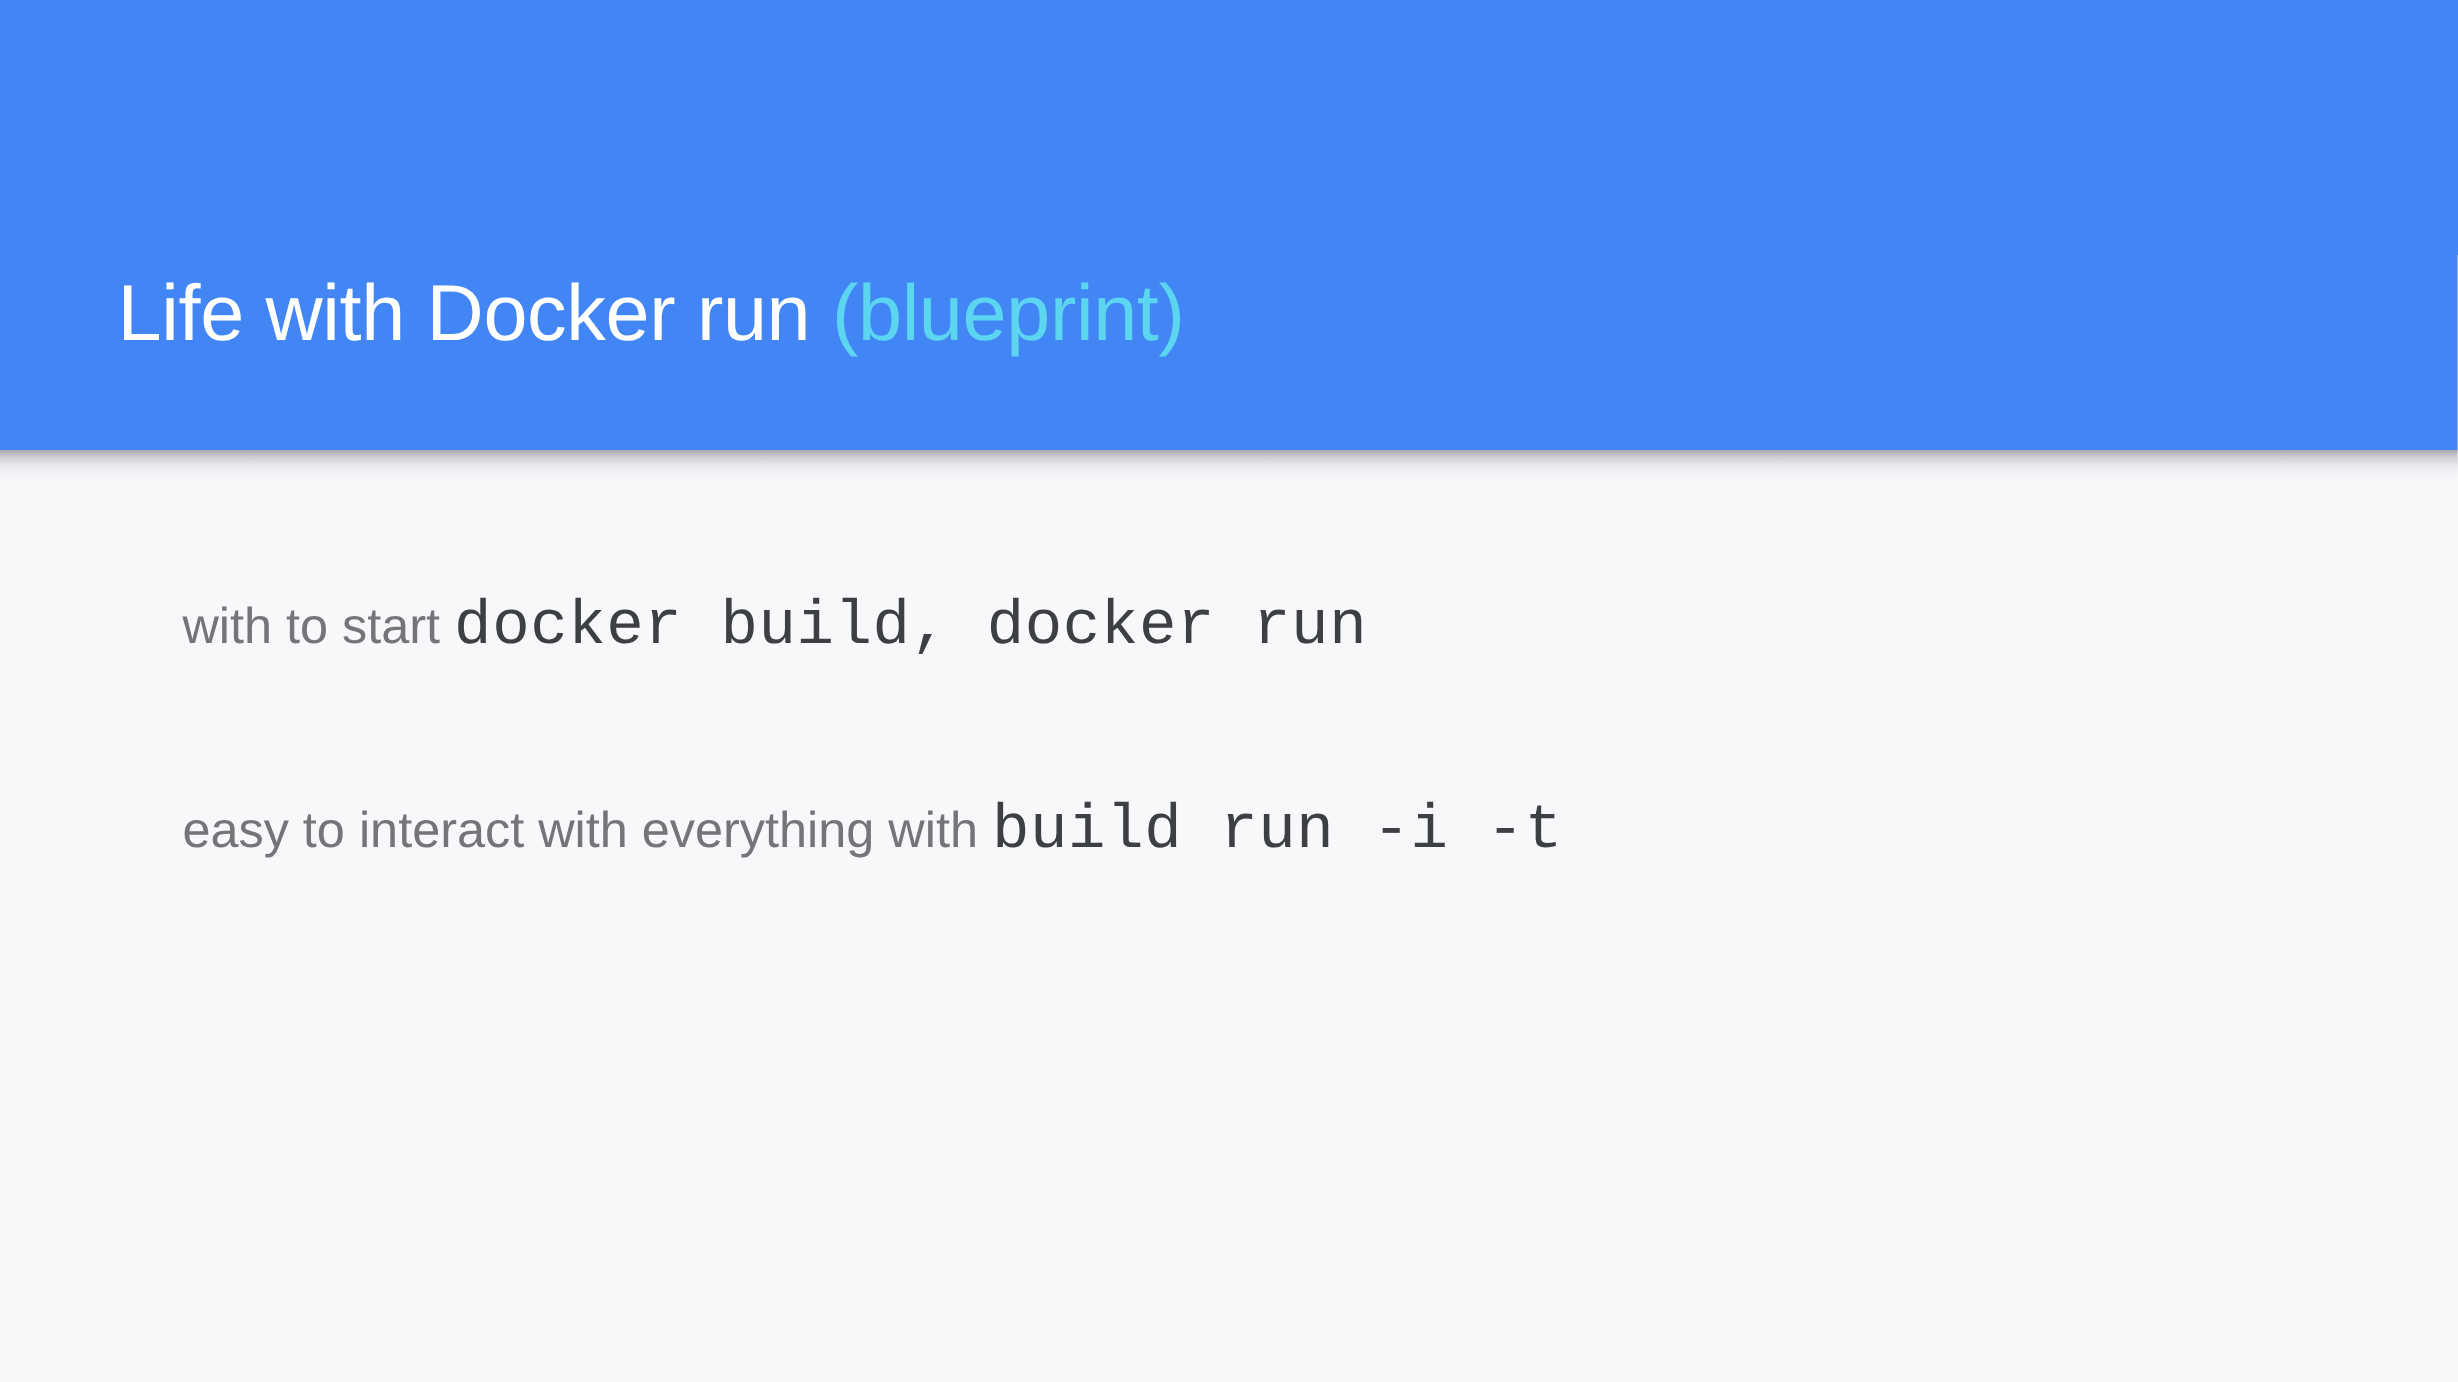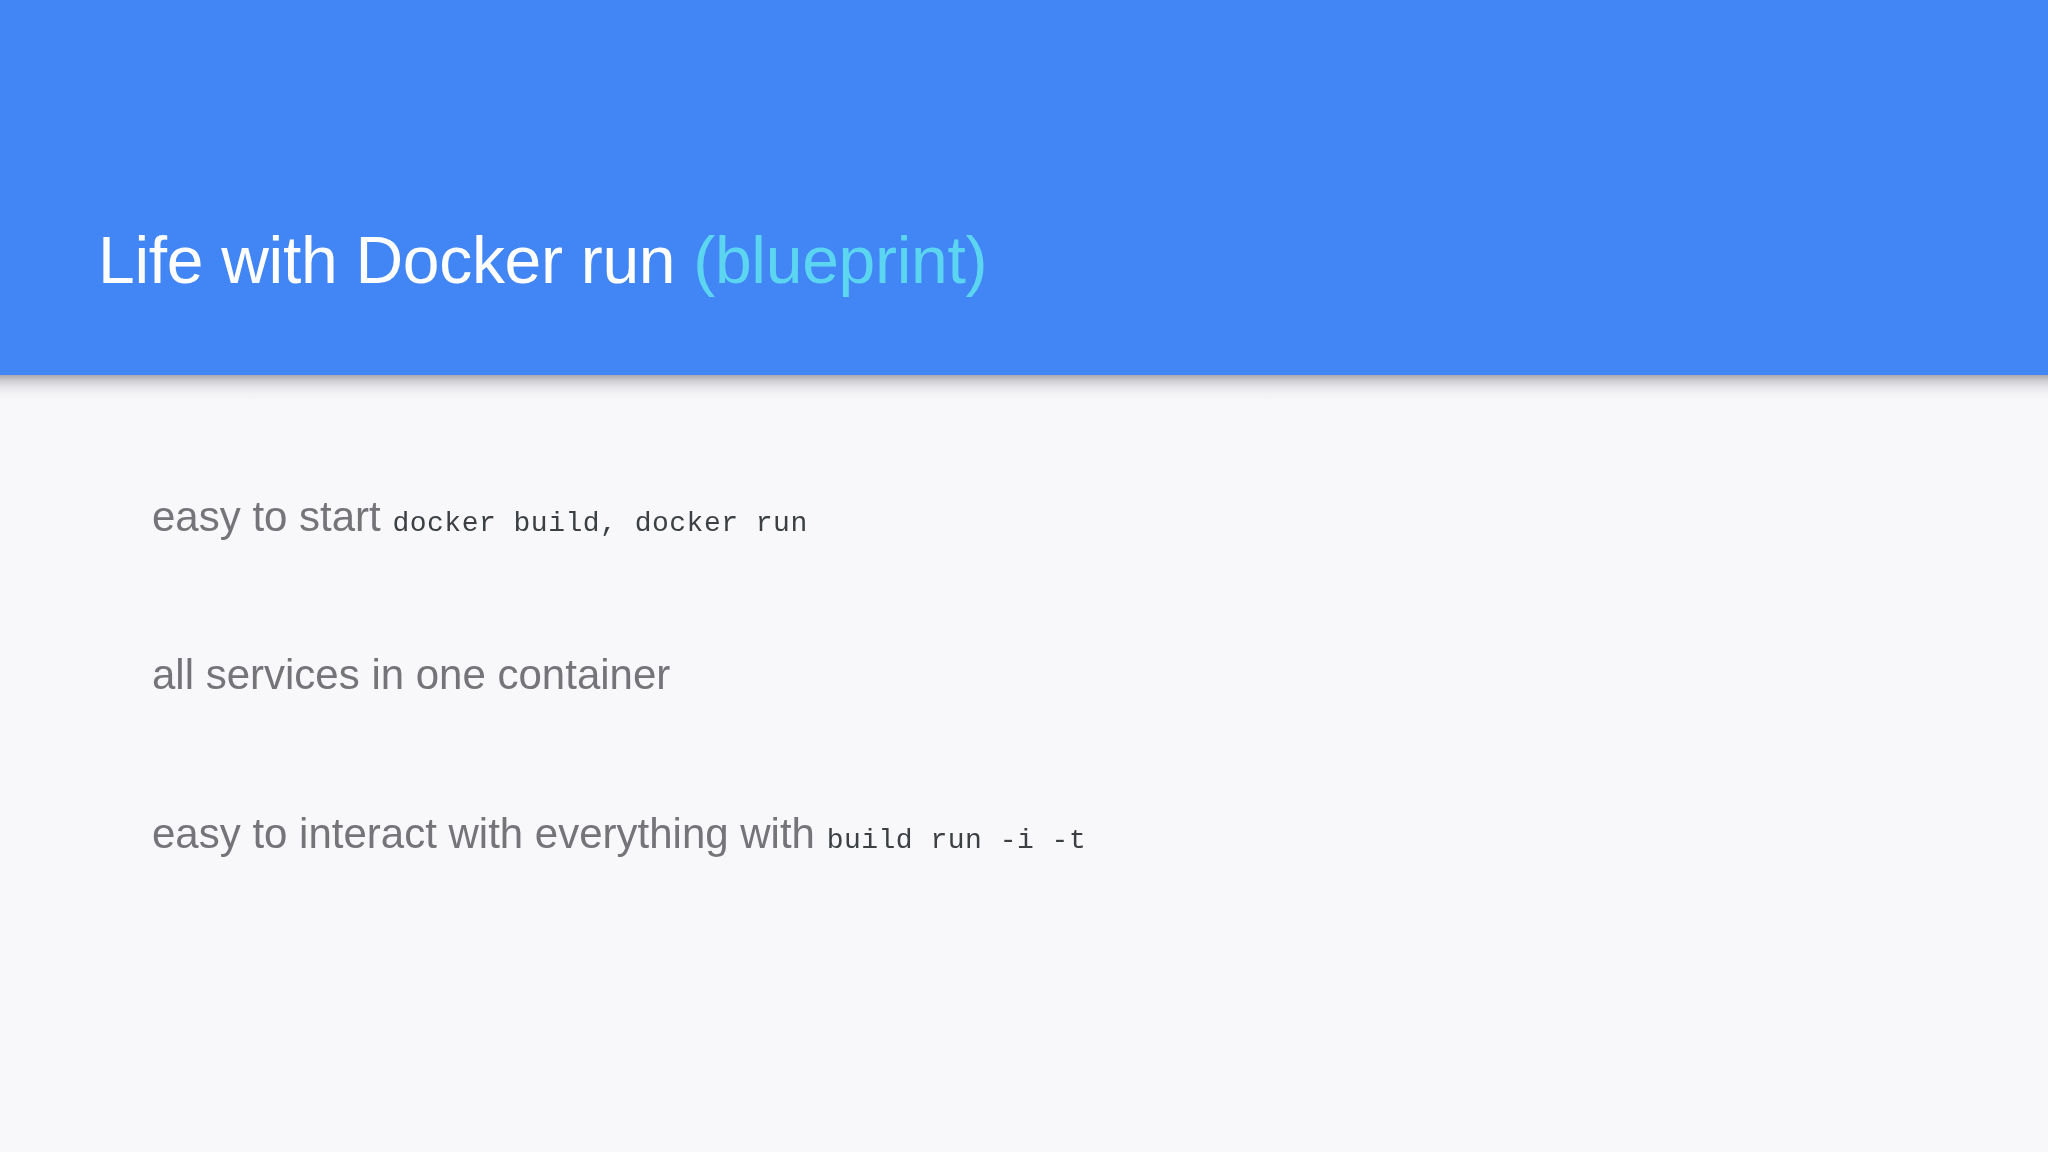--- a/index.html
+++ b/index.html
@@ -101,38 +101,37 @@
   }
 
   .bullet-text {
     color: #757579;
     font-family: "Liberation Sans", sans-serif;
   }
 
   .bullet-code {
     color: #3c4043;
     font-family: "Liberation Mono", "DejaVu Sans Mono", monospace;
-    font-size: 28px;
+    font-size: 52px;
     letter-spacing: 0.5px;
   }
 </style>
 </head>
 <body>
 
 <div class="slide">
 
   <header class="slide-header">
     <h1 class="slide-title"><span class="title-main">Life with Docker run </span><span class="title-accent">(blueprint)</span></h1>
   </header>
 
   <main class="slide-body">
     <ul class="bullet-list">
 
-      <li class="bullet-item"><span class="bullet-text">easy to start </span><span class="bullet-code">docker build, docker run</span></li>
+      <li class="bullet-item"><span class="bullet-text">with to start </span><span class="bullet-code">docker build, docker run</span></li>
 
-      <li class="bullet-item"><span class="bullet-text">all services in one container</span><span class="bullet-code"></span></li>
 
       <li class="bullet-item"><span class="bullet-text">easy to interact with everything with </span><span class="bullet-code">build run -i -t</span></li>
 
     </ul>
   </main>
 
 </div>
 
 </body></html>

